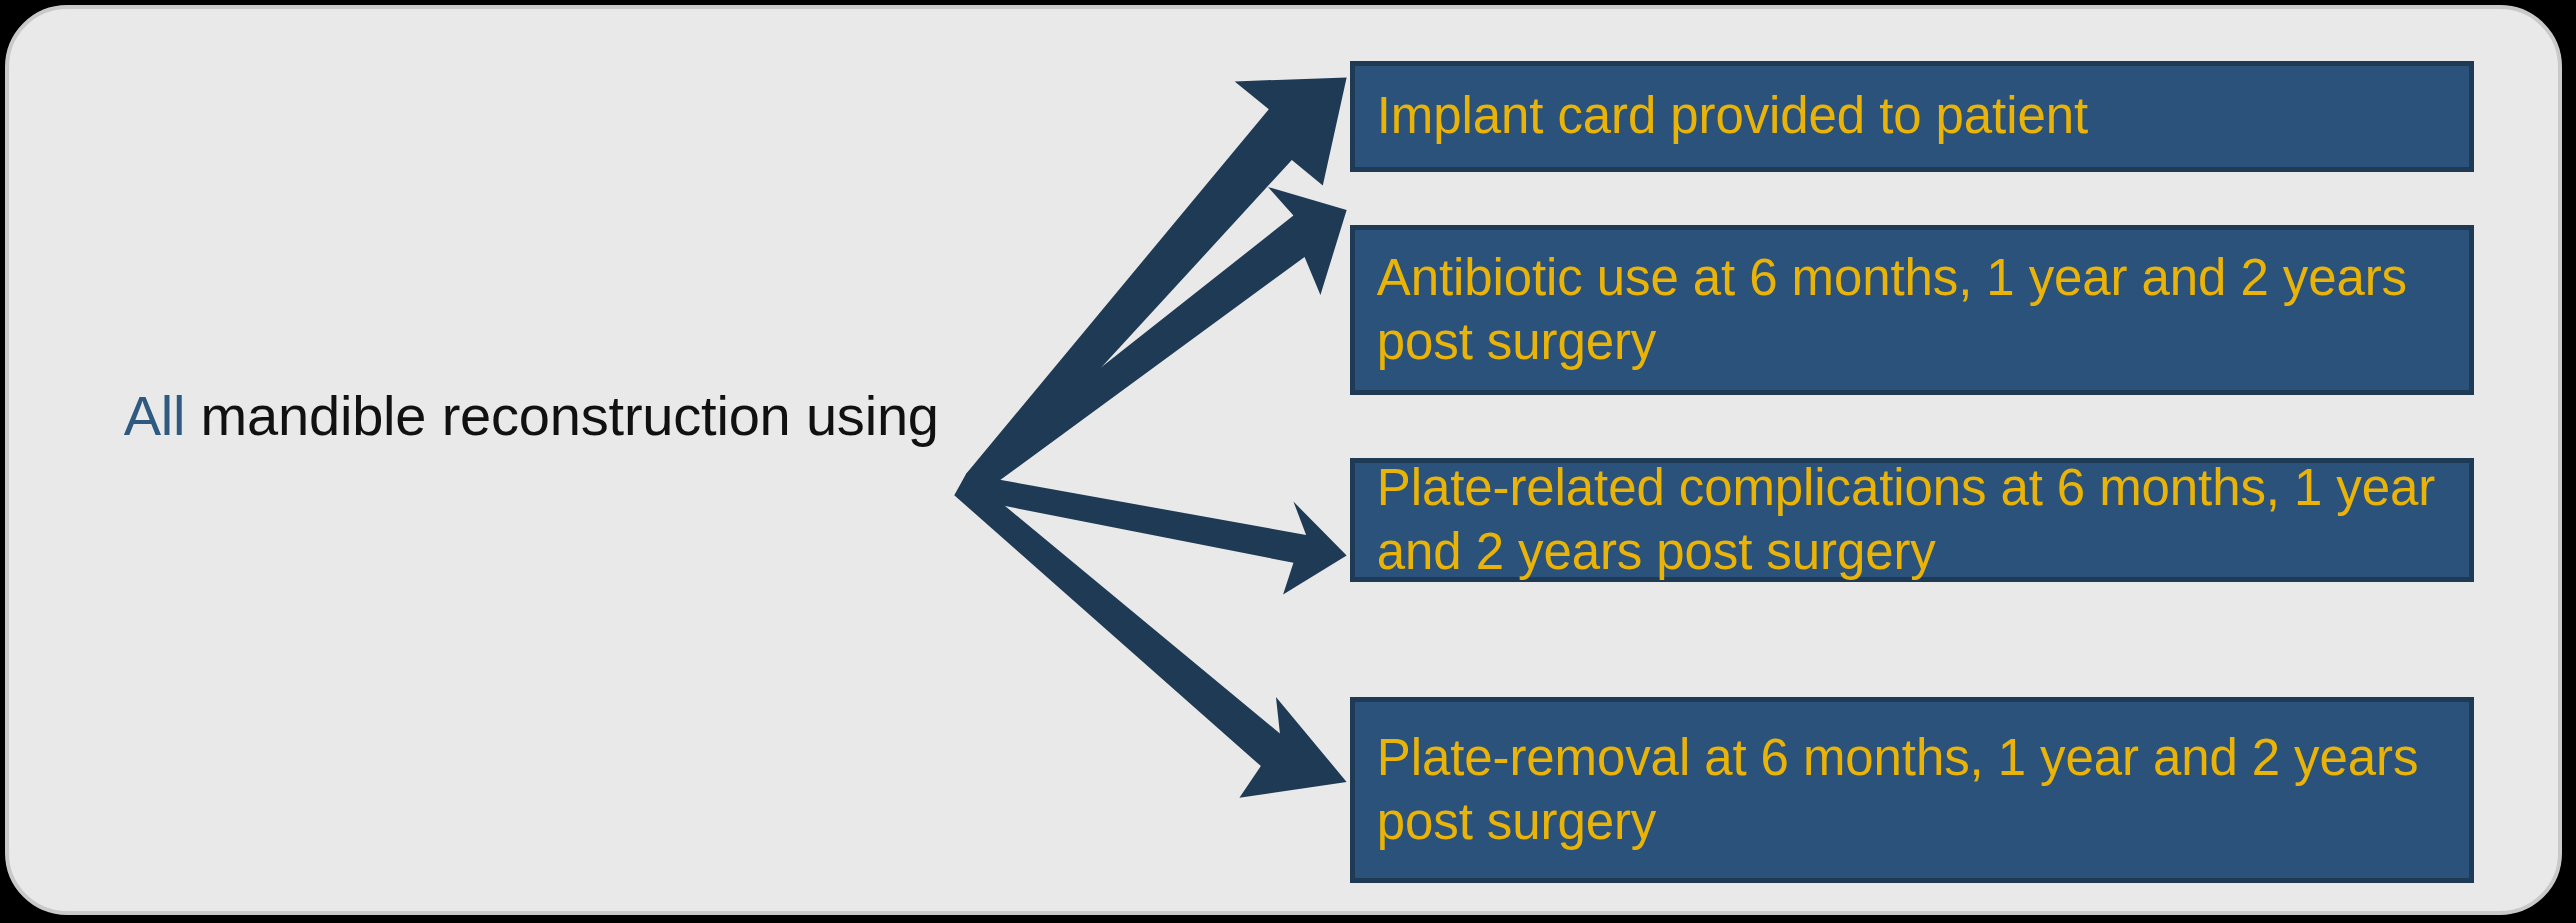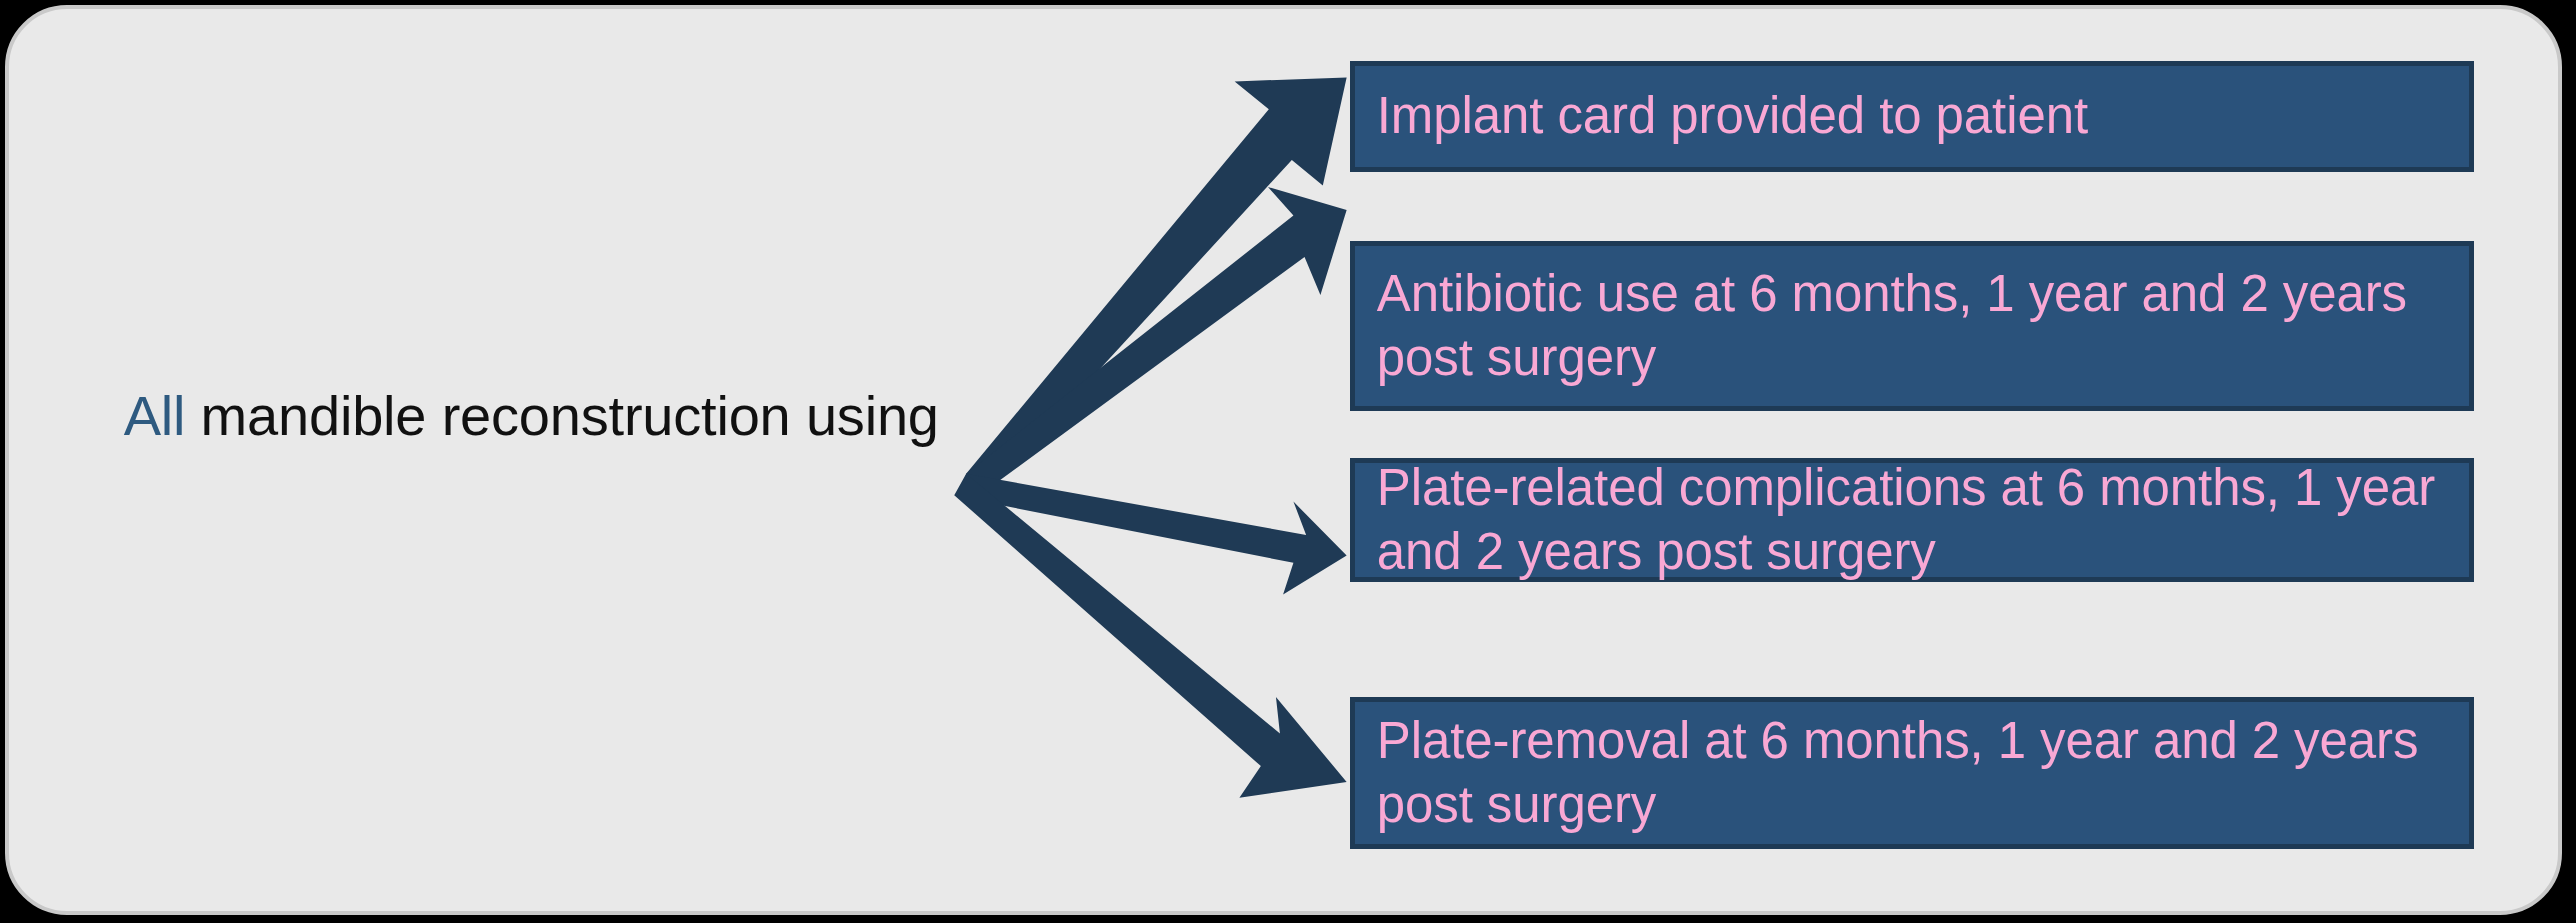--- a/index.html
+++ b/index.html
@@ -62,37 +62,37 @@
     height: 924px;
     pointer-events: none;
   }
 
   
   .outcome-box {
     position: absolute;
     box-sizing: border-box;
     background: #2A527B;
     border: 5.6px solid #1E3A55;
-    color: #f9a8d4;
+    color: #eab308;
     font-size: 51px;
     line-height: 1.26;
     padding: 11px 20.7px 11px 22px;
     display: flex;
     align-items: center;
     letter-spacing: -0.1px;
   }
   .outcome-box .btext {
     display: block;
     width: 100%;
   }
 
   #box-0 { left: 1341px; top: 52px;  width: 1124px; height: 111px; }
-  #box-1 { left: 1341px; top: 216px; width: 1124px; height: 170px; margin-top: 16px; }
+  #box-1 { left: 1341px; top: 216px; width: 1124px; height: 170px; }
   #box-2 { left: 1341px; top: 449px; width: 1124px; height: 124px; }
-  #box-3 { left: 1341px; top: 688px; width: 1124px; height: 152px; }
+  #box-3 { left: 1341px; top: 688px; width: 1124px; height: 186px; }
 </style>
 </head>
 <body>
 
 <div id="diagram-root">
 
   <div id="panel">
 
     <div id="source-label">
       <span class="hl">All</span><span> mandible reconstruction using</span>

